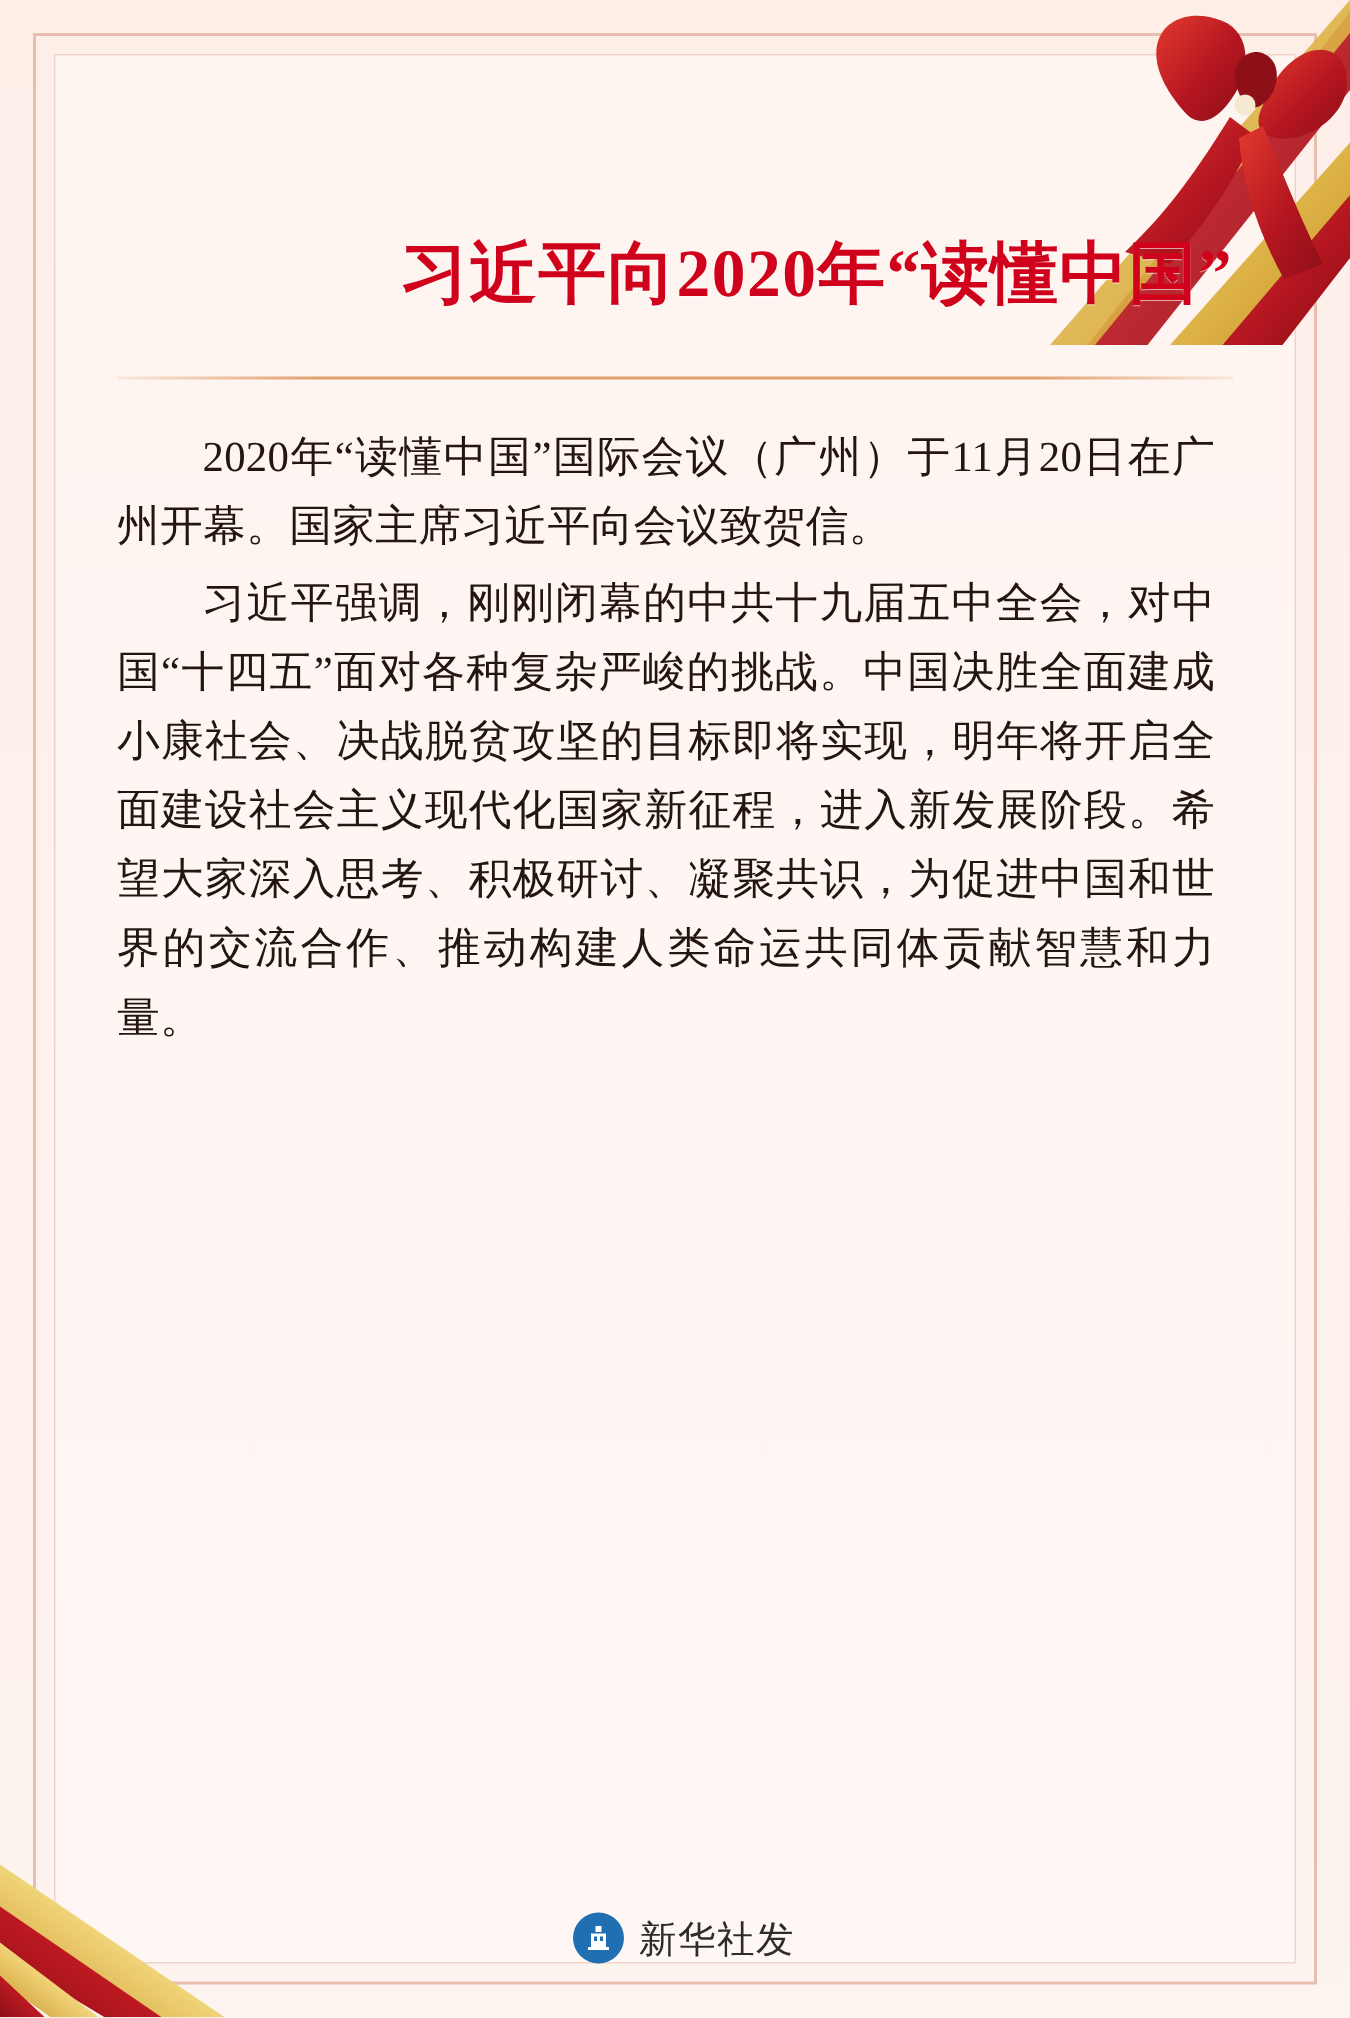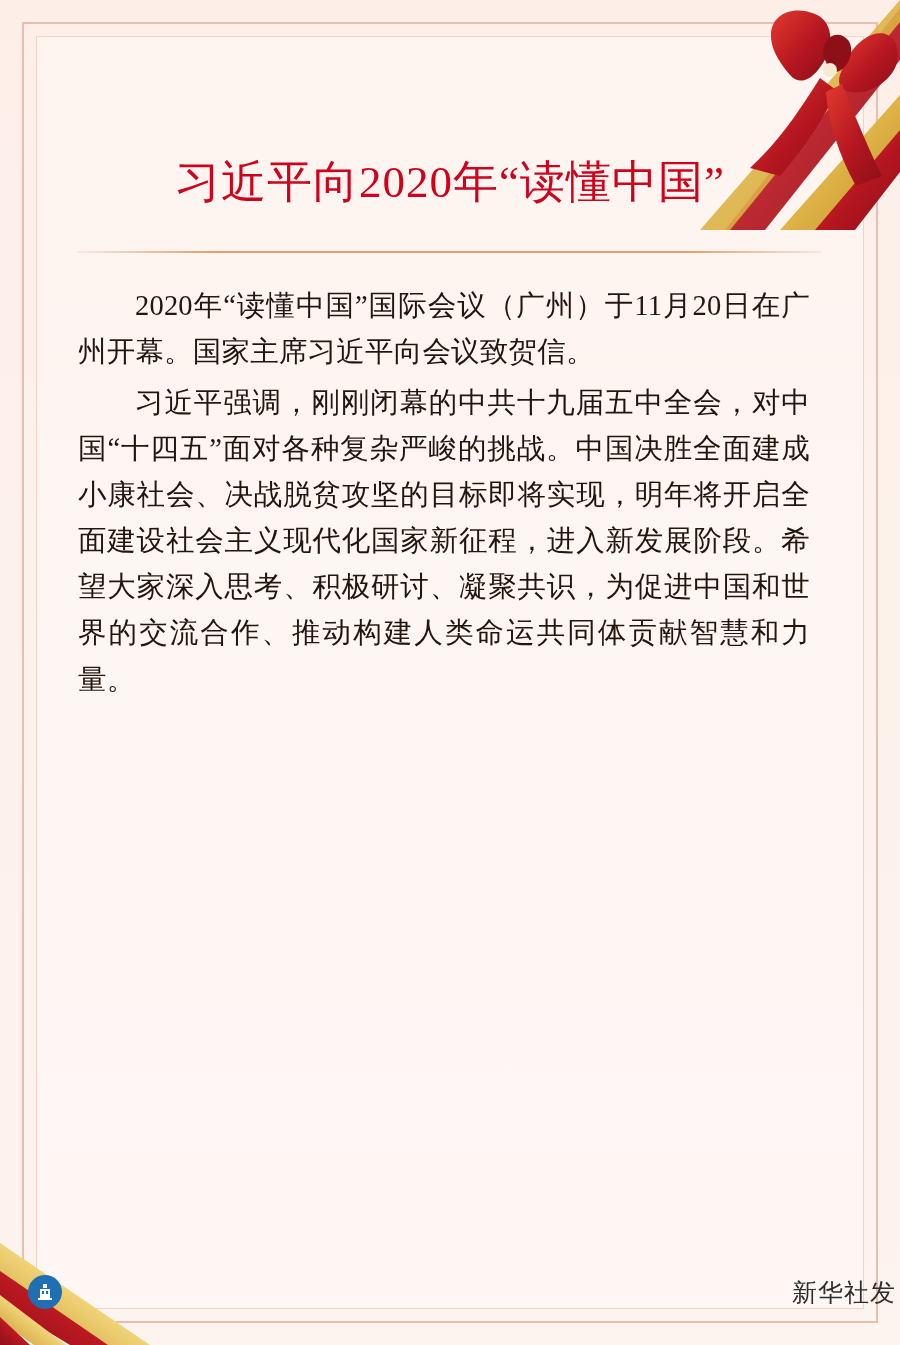--- a/index.html
+++ b/index.html
@@ -64,24 +64,24 @@
 
   .content {
     position: absolute;
     left: 78px;
     top: 150px;
     width: 744px;
   }
 
   .title {
     color: #d0021b;
-    font-weight: normal;
+    font-weight: bold;
     font-size: 45px;
     line-height: 1.45;
-    text-align: center;
+    text-align: right;
     letter-spacing: 1px;
     text-shadow: 0 1px 0 rgba(255,255,255,0.6);
   }
   .title-line { display: block; }
 
   .divider {
     margin: 36px auto 30px auto;
     width: 100%;
     height: 2px;
     background: linear-gradient(90deg, rgba(224,160,110,0.15) 0%, #e0a06e 18%, #e0a06e 82%, rgba(224,160,110,0.15) 100%);
@@ -93,25 +93,25 @@
     line-height: 1.62;
     color: #23160f;
     text-align: justify;
     text-indent: 2em;
     letter-spacing: 0.2px;
   }
 
   .footer {
     position: absolute;
     left: 0;
-    right: 4px;
+    right: 16px;
     bottom: 36px;
     display: flex;
     align-items: center;
-    justify-content: space-between;
+    justify-content: center;
     gap: 10px;
     margin-left: 28px;
   }
   .footer-logo {
     width: 34px;
     height: 34px;
     border-radius: 50%;
     background: #1f6fb2;
     display: flex;
     align-items: center;

